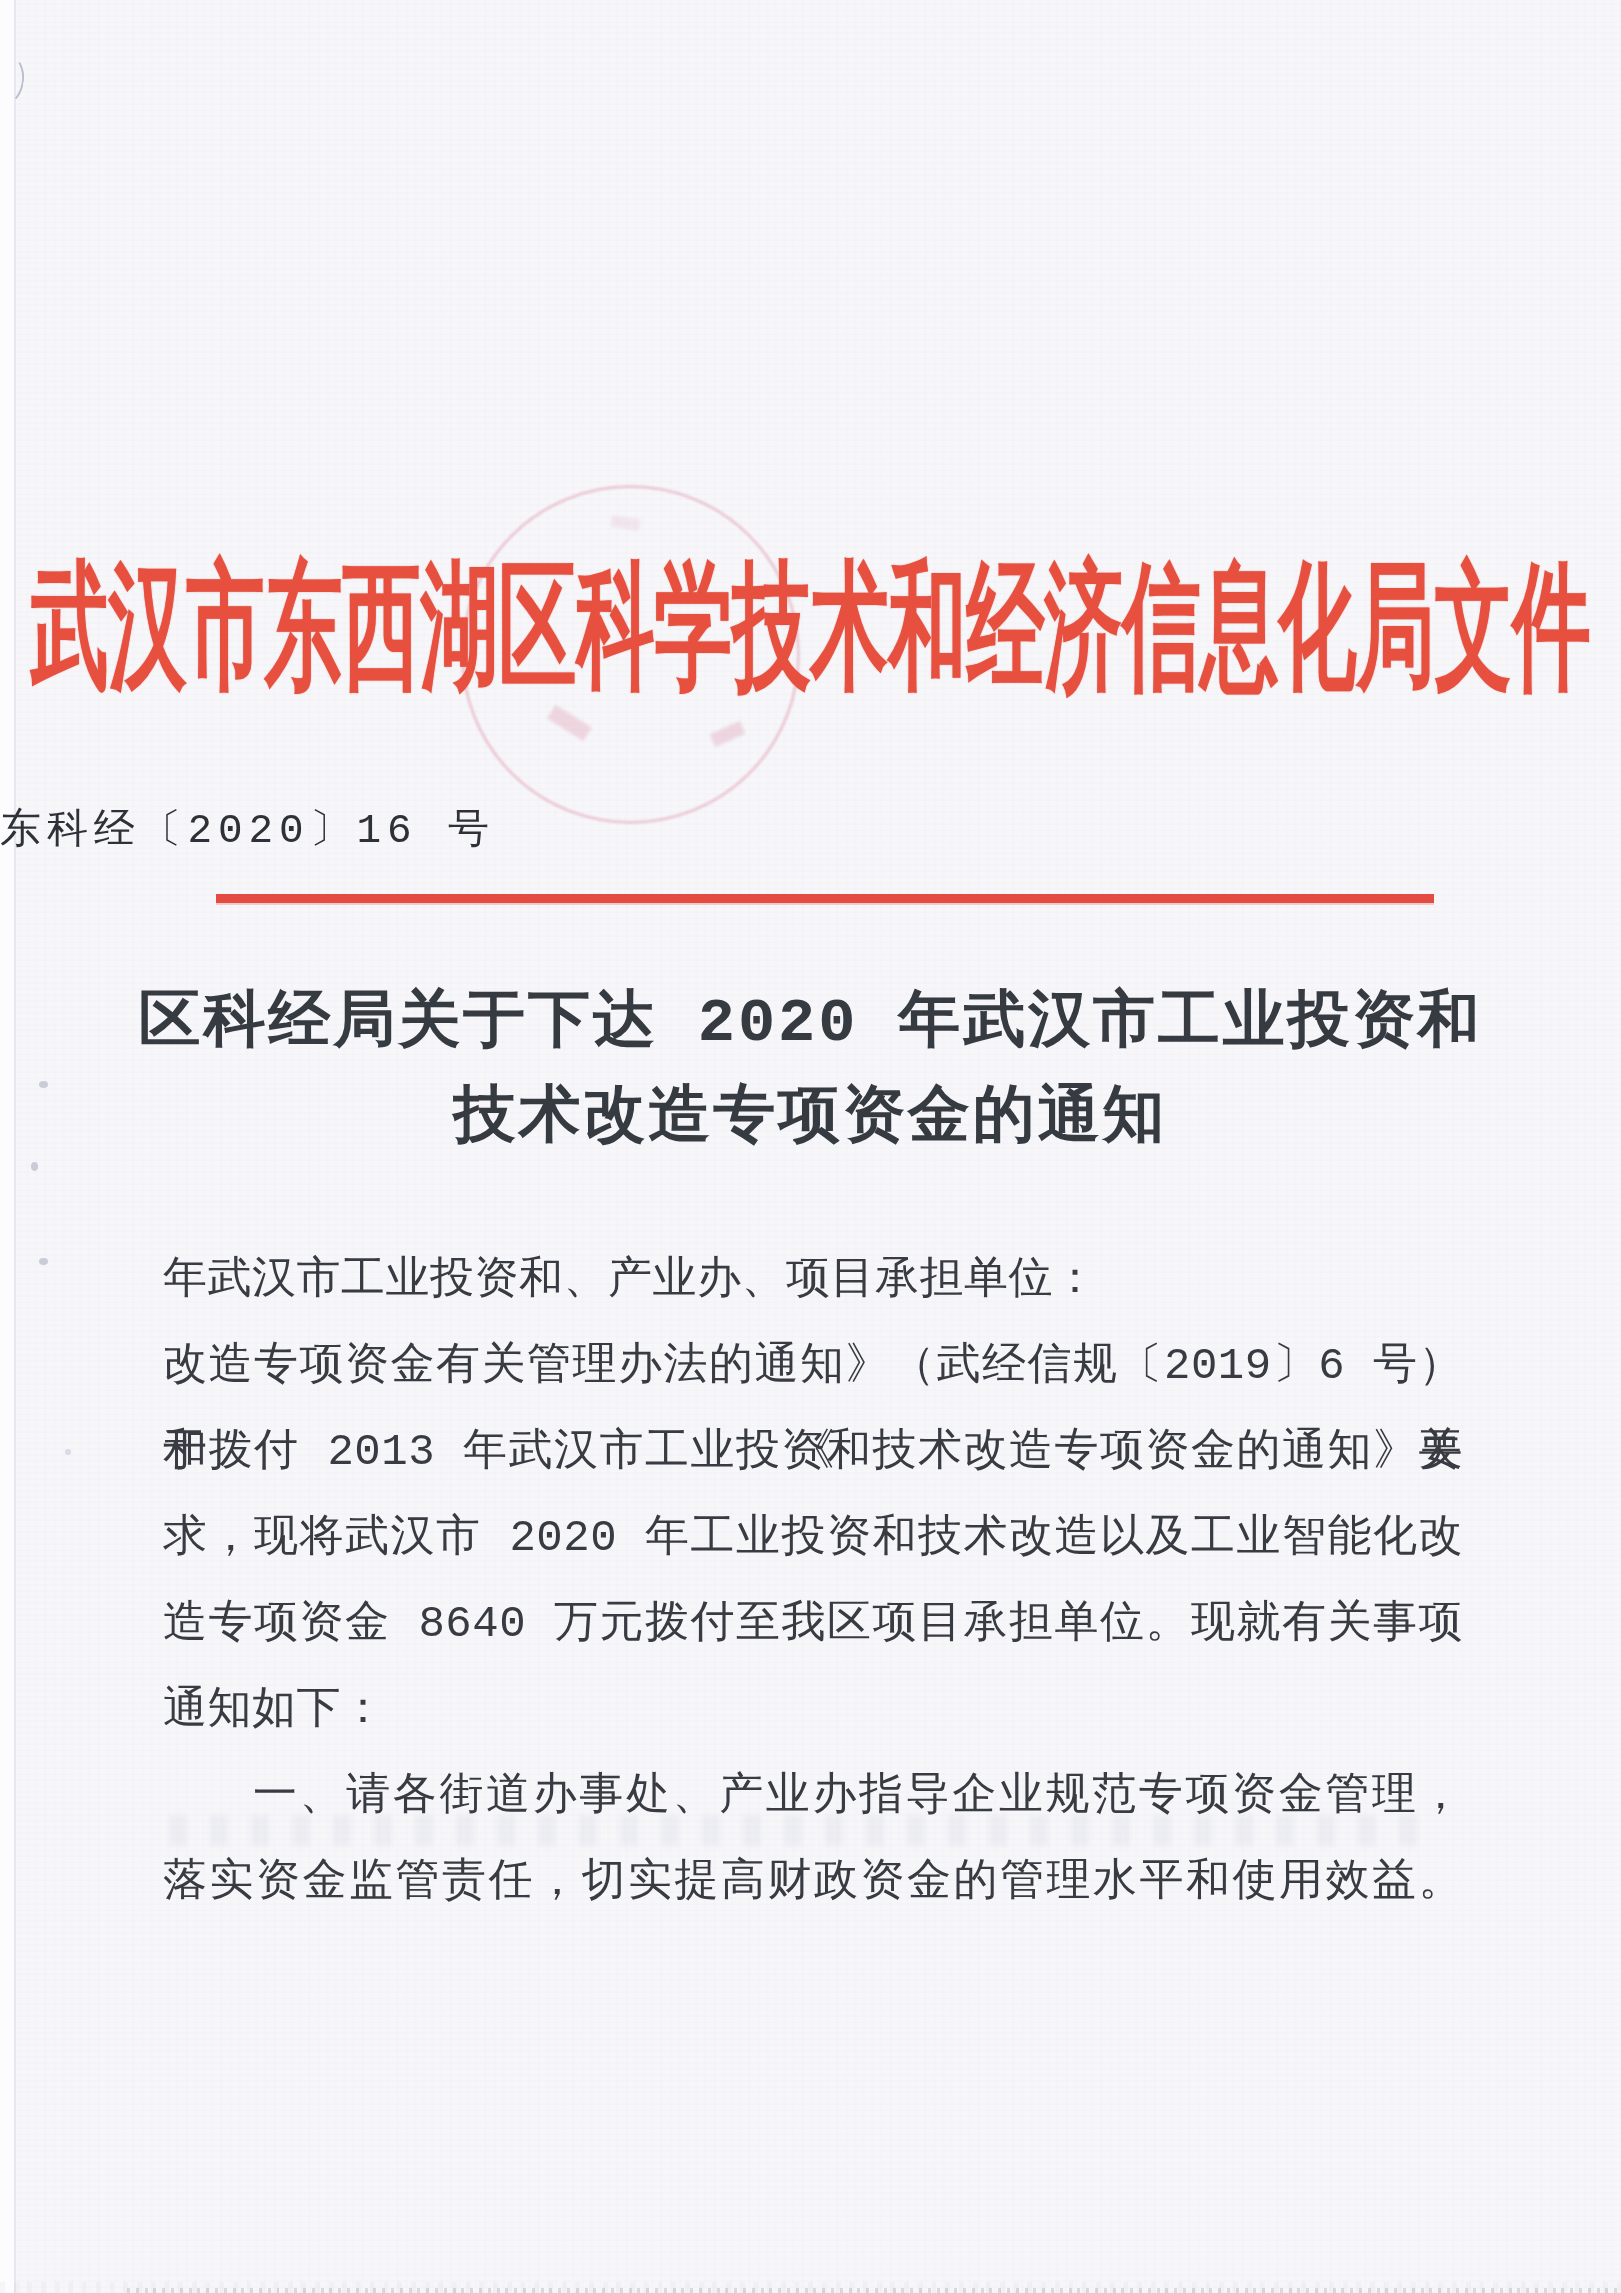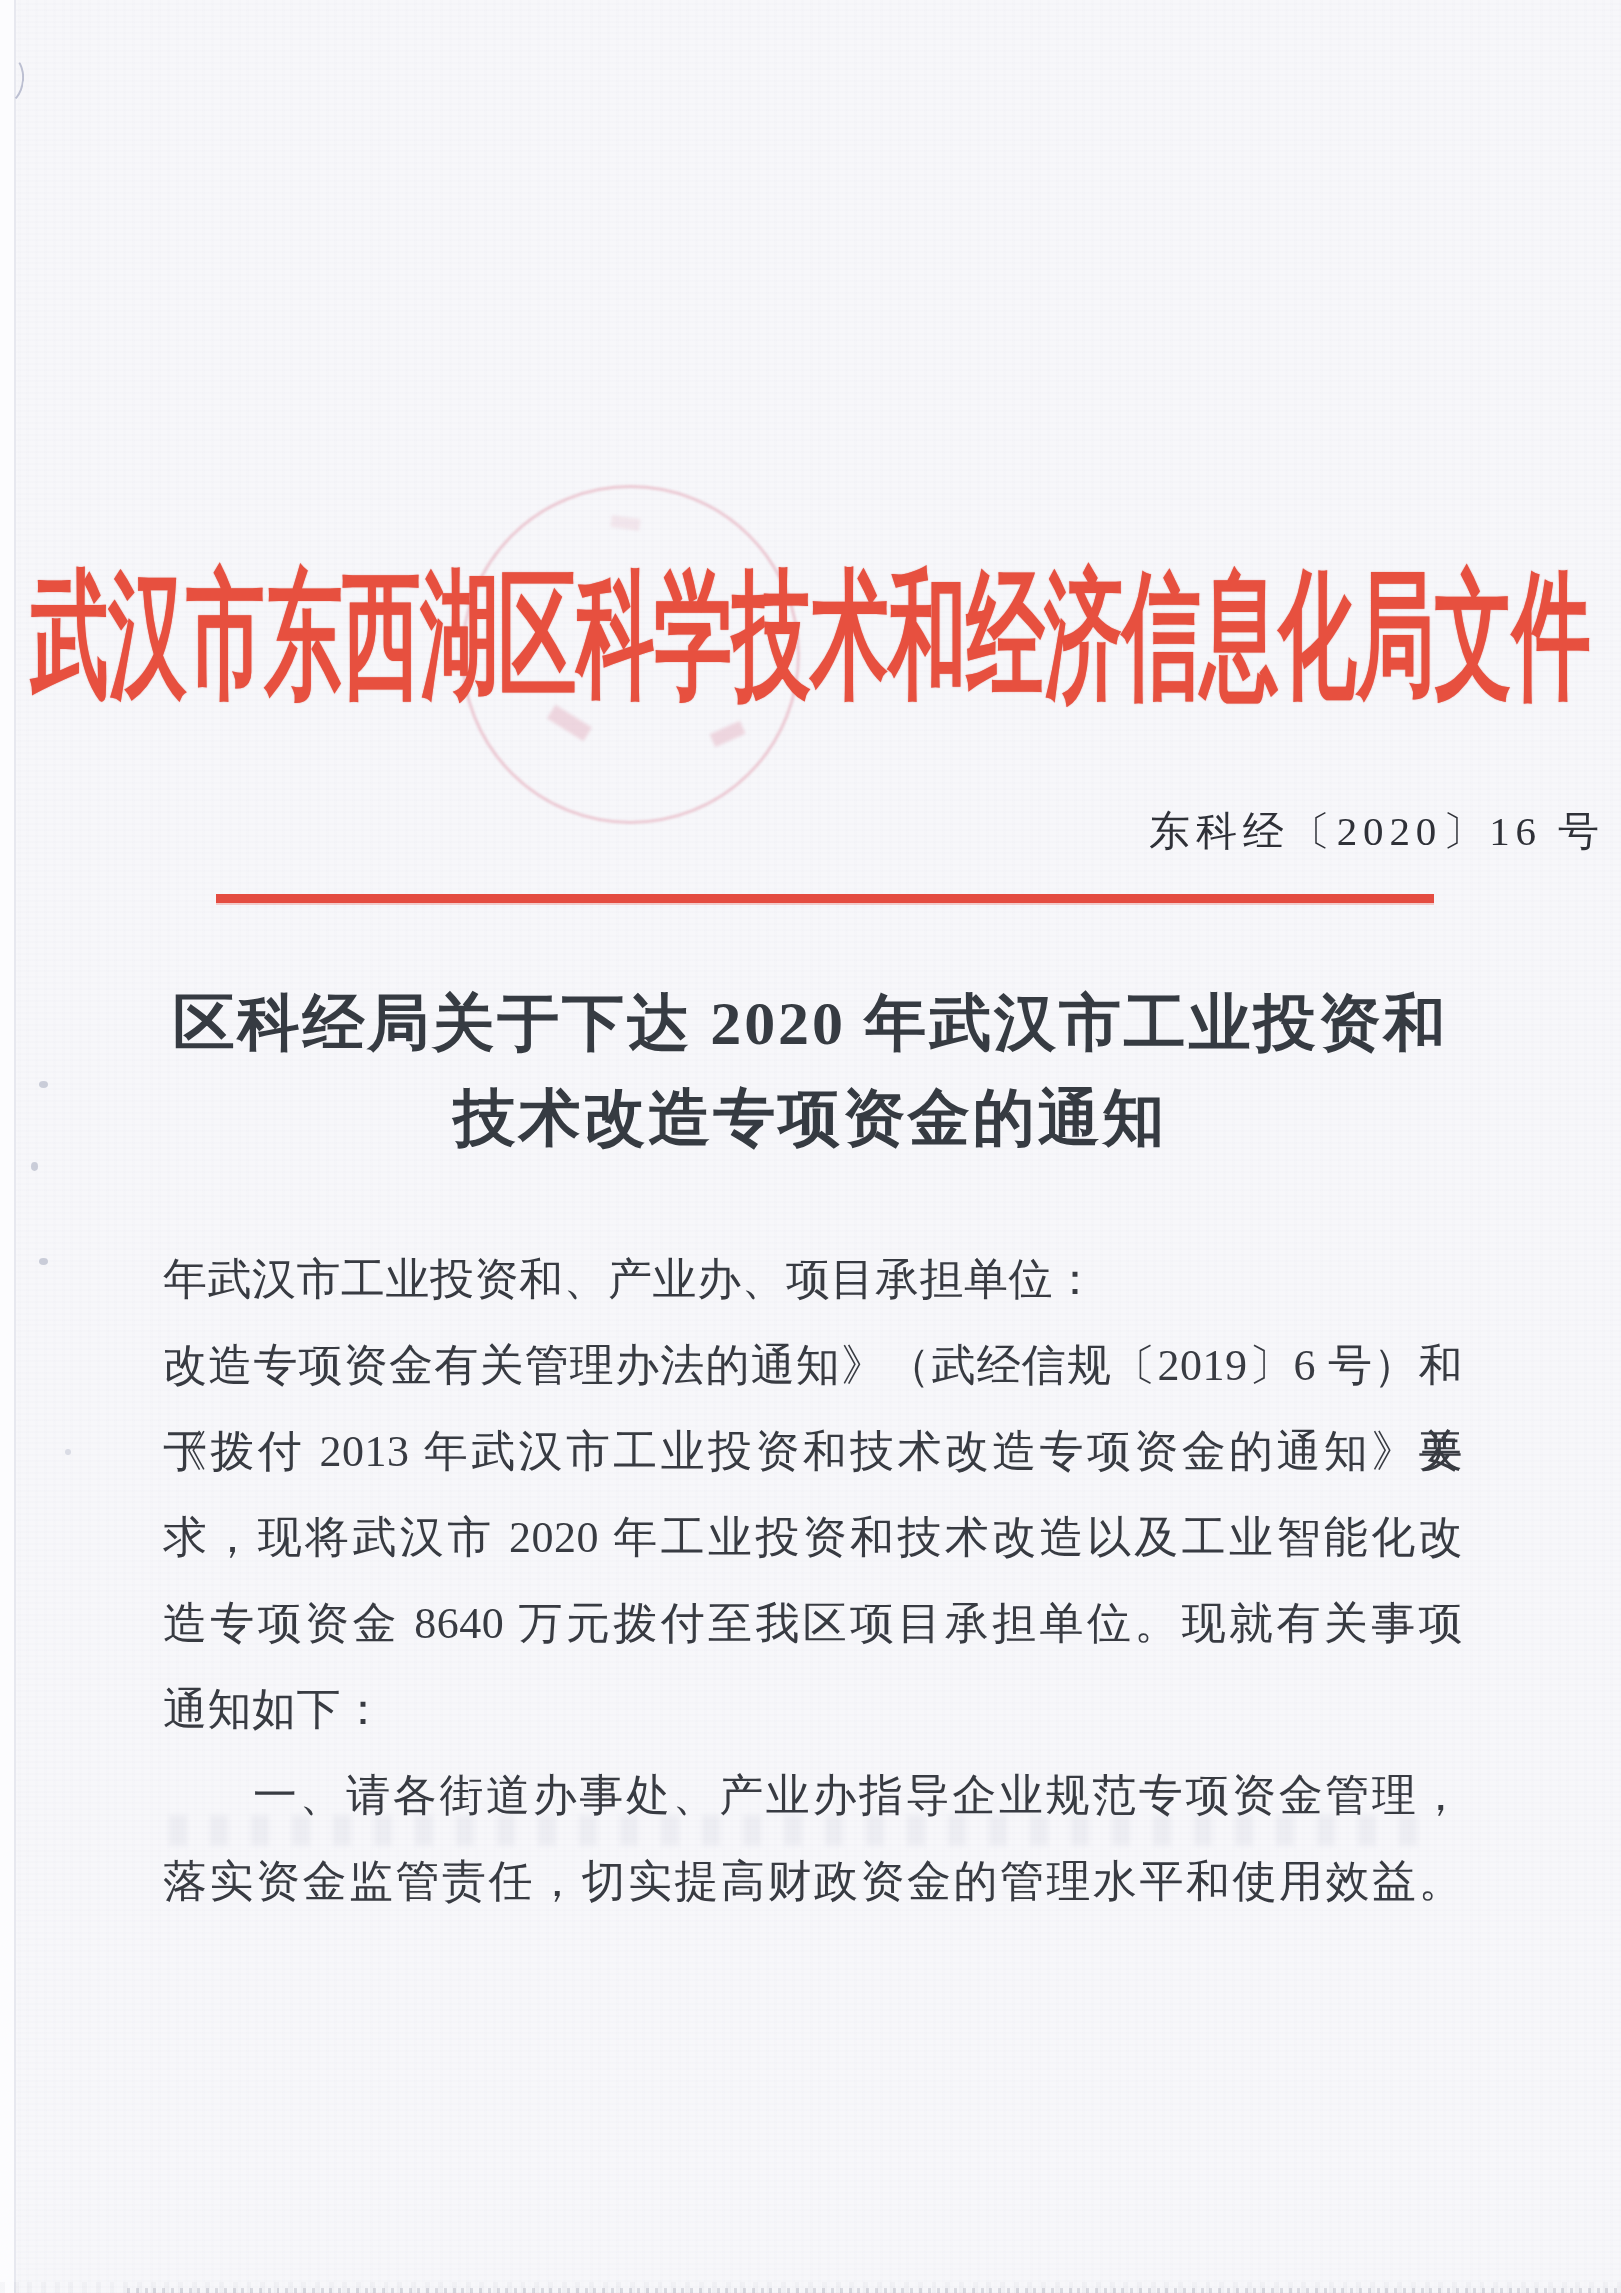--- a/index.html
+++ b/index.html
@@ -2,21 +2,21 @@
 <html style="--header_red: #e7503f; --rule_red: #e44c41; --title_ink: #363b42; --body_ink: #383b42; --paper: #f7f7fa; --stamp_pink: rgba(224,148,166,0.45);"><head>
 <meta charset="utf-8">
 <style>
   html,body{margin:0;padding:0;background:#d9d9de;}
   .page{
     position:relative;
     width:1621px;height:2294px;
     margin:0 auto;
     background:var(--paper,#f7f7fa);
     overflow:hidden;
-    font-family:Liberation Serif, serif;
+    font-family:Liberation Mono, monospace;
   }
   
   .page::before{
     content:"";position:absolute;inset:0;pointer-events:none;
     background:
       repeating-linear-gradient(0deg, rgba(104,108,148,0.016) 0 2px, transparent 2px 5.9px),
       repeating-linear-gradient(90deg, rgba(104,108,148,0.010) 0 2.9px, transparent 2.9px 8.8px);
   }
   
   .edge-strip{position:absolute;left:0;top:0;bottom:0;width:13.7px;background:#fcfcfe;border-right:2px solid #e7e8ef;}
@@ -42,22 +42,22 @@
   .header-title{
     position:absolute;left:0;right:0;top:567px;
     text-align:center;white-space:nowrap;
     font-size:78px;font-weight:900;line-height:78px;
     color:var(--header_red,#e7503f);
     letter-spacing:0;
     transform:scaleY(1.78);transform-origin:center top;
     text-shadow:0 0 1px rgba(200,40,30,.55);
   }
   .doc-number{
-    position:absolute;left:0;right:16px;top:808px;
-    text-align:right;
+    position:absolute;left:0;right:8px;top:808px;
+    text-align:left;
     font-size:41px;line-height:47px;letter-spacing:5.9px;
     color:#2f3138;
   }
   .red-rule{
     position:absolute;left:216px;top:894px;width:1218px;height:8.8px;
     background:var(--rule_red,#e44c41);
     box-shadow:0 2px 0 rgba(228,76,65,.25);
   }
   .notice-title{
     position:absolute;left:0;right:0;top:976px;

